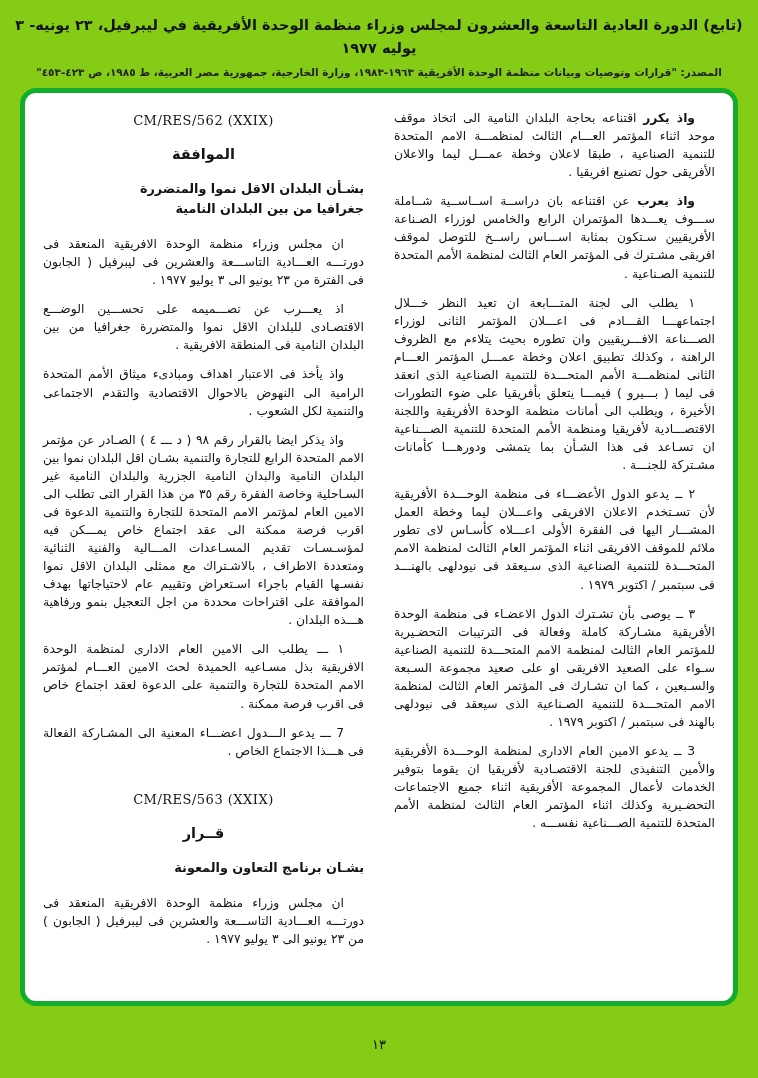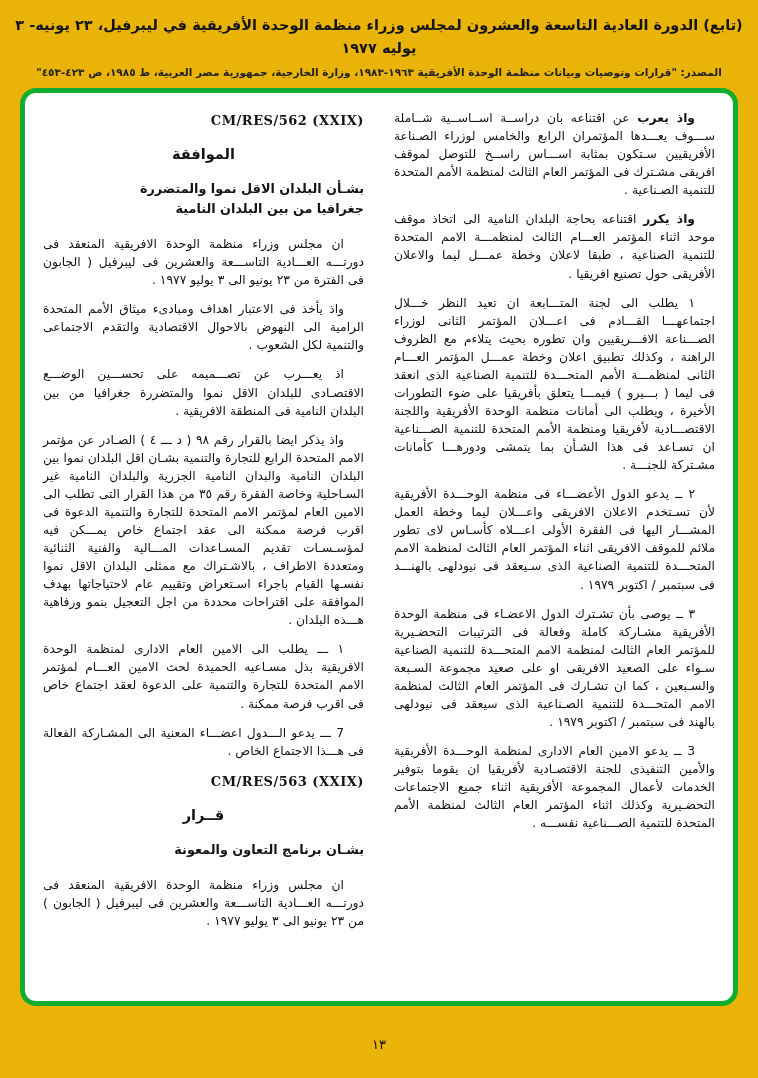--- a/index.html
+++ b/index.html
@@ -1,19 +1,19 @@
 <!DOCTYPE html>
 <html lang="ar"><head>
 <meta charset="utf-8">
 <style>
   html,body{margin:0;padding:0;background:#e9e9e9;}
   .page{
     position:relative;
     width:758px;height:1078px;
-    background:#eab308;
+    background:#84cc16;
     font-family:"DejaVu Sans",sans-serif;
     color:#141414;
     overflow:hidden;
   }
   
   .header{
     position:absolute;top:14px;left:0;right:0;
     text-align:center;direction:rtl;
   }
   .header-line1{
@@ -44,28 +44,28 @@
     text-align:justify;
   }
   .par{
     margin:0 0 11px 0;
     text-indent:20px;
   }
   .par b{font-weight:bold;}
   
   .docref{
     direction:ltr;
-    text-align:right;
+    text-align:center;
     font-family:"DejaVu Serif",serif;
-    font-weight:bold;
+    font-weight:normal;
     font-size:13px;
     letter-spacing:.5px;
     margin:2px 0 14px 0;
   }
-  .docref2{margin-top:12px;}
+  .docref2{margin-top:30px;}
   .res-title{
     text-align:center;font-weight:bold;font-size:14.5px;
     margin:4px 0 14px 0;letter-spacing:1px;
   }
   .res-sub{
     text-align:right;font-weight:bold;font-size:12.8px;
     line-height:1.55;margin:0 0 16px 0;
   }
   
   .page-number{
@@ -80,40 +80,40 @@
 
   <div class="header">
     <div class="header-line1">(تابع) الدورة العادية التاسعة والعشرون لمجلس وزراء منظمة الوحدة الأفريقية في ليبرفيل، ٢٣ يونيه- ٣ يوليه ١٩٧٧</div>
     <div class="header-line2">المصدر: "قرارات وتوصيات وبيانات منظمة الوحدة الأفريقية ١٩٦٣-١٩٨٣، وزارة الخارجية، جمهورية مصر العربية، ط ١٩٨٥، ص ٤٢٣-٤٥٣"</div>
   </div>
 
   <div class="frame">
 
     <div class="col">
       <div>
+          <p class="par"><b>واذ يكرر</b> اقتناعه بحاجة البلدان النامية الى اتخاذ موقف موحد اثناء المؤتمر العـــام الثالث لمنظمـــة الامم المتحدة للتنمية الصناعية ، طبقا لاعلان وخطة عمـــل ليما والاعلان الأفريقى حول تصنيع افريقيا .</p>
           <p class="par"><b>واذ يعرب</b> عن اقتناعه بان دراســة اســاســية شــاملة ســـوف يعـــدها المؤتمران الرابع والخامس لوزراء الصـناعة الأفريقيين سـتكون بمثابة اســـاس راســخ للتوصل لموقف افريقى مشـترك فى المؤتمر العام الثالث لمنظمة الأمم المتحدة للتنمية الصـناعية .</p>
-          <p class="par"><b>واذ يكرر</b> اقتناعه بحاجة البلدان النامية الى اتخاذ موقف موحد اثناء المؤتمر العـــام الثالث لمنظمـــة الامم المتحدة للتنمية الصناعية ، طبقا لاعلان وخطة عمـــل ليما والاعلان الأفريقى حول تصنيع افريقيا .</p>
           <p class="par">١ يطلب الى لجنة المتـــابعة ان تعيد النظر خـــلال اجتماعهـــا القـــادم فى اعـــلان المؤتمر الثانى لوزراء الصـــناعة الافـــريقيين وان تطوره بحيث يتلاءم مع الظروف الراهنة ، وكذلك تطبيق اعلان وخطة عمـــل المؤتمر العـــام الثانى لمنظمـــة الأمم المتحـــدة للتنمية الصناعية الذى انعقد فى ليما ( بـــيرو ) فيمـــا يتعلق بأفريقيا على ضوء التطورات الأخيرة ، ويطلب الى أمانات منظمة الوحدة الأفريقية واللجنة الاقتصـــادية لأفريقيا ومنظمة الأمم المتحدة للتنمية الصـــناعية ان تسـاعد فى هذا الشـأن بما يتمشى ودورهـــا كأمانات مشـتركة للجنـــة .</p>
           <p class="par">٢ ــ يدعو الدول الأعضـــاء فى منظمة الوحـــدة الأفريقية لأن تسـتخدم الاعلان الافريقى واعـــلان ليما وخطة العمل المشـــار اليها فى الفقرة الأولى اعـــلاه كأسـاس لاى تطور ملائم للموقف الافريقى اثناء المؤتمر العام الثالث لمنظمة الامم المتحـــدة للتنمية الصناعية الذى سـيعقد فى نيودلهى بالهنـــد فى سبتمبر / اكتوبر ١٩٧٩ .</p>
           <p class="par">٣ ــ يوصى بأن تشـترك الدول الاعضـاء فى منظمة الوحدة الأفريقية مشـاركة كاملة وفعالة فى الترتيبات التحضـيرية للمؤتمر العام الثالث لمنظمة الامم المتحـــدة للتنمية الصناعية سـواء على الصعيد الافريقى او على صعيد مجموعة السـبعة والسـبعين ، كما ان تشـارك فى المؤتمر العام الثالث لمنظمة الامم المتحـــدة للتنمية الصـناعية الذى سيعقد فى نيودلهى بالهند فى سبتمبر / اكتوبر ١٩٧٩ .</p>
           <p class="par">3 ــ يدعو الامين العام الادارى لمنظمة الوحـــدة الأفريقية والأمين التنفيذى للجنة الاقتصـادية لأفريقيا ان يقوما بتوفير الخدمات لأعمال المجموعة الأفريقية اثناء جميع الاجتماعات التحضـيرية وكذلك اثناء المؤتمر العام الثالث لمنظمة الأمم المتحدة للتنمية الصـــناعية نفســـه .</p>
         </div>
     </div>
 
     <div class="col">
       <div class="docref">CM/RES/562 (XXIX)</div>
       <div class="res-title">الموافقة</div>
       <div class="res-sub">
         <span>بشـأن البلدان الاقل نموا والمتضررة</span><br>
         <span>جغرافيا من بين البلدان النامية</span>
       </div>
       <div>
           <p class="par">ان مجلس وزراء منظمة الوحدة الافريقية المنعقد فى دورتـــه العـــادية التاســـعة والعشرين فى ليبرفيل ( الجابون فى الفترة من ٢٣ يونيو الى ٣ يوليو ١٩٧٧ .</p>
+          <p class="par">اذ يعـــرب عن تصـــميمه على تحســـين الوضـــع الاقتصـادى للبلدان الاقل نموا والمتضررة جغرافيا من بين البلدان النامية فى المنطقة الافريقية .</p>
           <p class="par">واذ يأخذ فى الاعتبار اهداف ومبادىء ميثاق الأمم المتحدة الرامية الى النهوض بالاحوال الاقتصادية والتقدم الاجتماعى والتنمية لكل الشعوب .</p>
-          <p class="par">اذ يعـــرب عن تصـــميمه على تحســـين الوضـــع الاقتصـادى للبلدان الاقل نموا والمتضررة جغرافيا من بين البلدان النامية فى المنطقة الافريقية .</p>
           <p class="par">واذ يذكر ايضا بالقرار رقم ٩٨ ( د ـــ ٤ ) الصـادر عن مؤتمر الامم المتحدة الرابع للتجارة والتنمية بشـان اقل البلدان نموا بين البلدان النامية والبدان النامية الجزرية والبلدان النامية غير السـاحلية وخاصة الفقرة رقم ٣٥ من هذا القرار التى تطلب الى الامين العام لمؤتمر الامم المتحدة للتجارة والتنمية الدعوة فى اقرب فرصة ممكنة الى عقد اجتماع خاص يمـــكن فيه لمؤسـسـات تقديم المسـاعدات المـــالية والفنية الثنائية ومتعددة الاطراف ، بالاشـتراك مع ممثلى البلدان الاقل نموا نفسـها القيام باجراء اسـتعراض وتقييم عام لاحتياجاتها بهدف الموافقة على اقتراحات محددة من اجل التعجيل بنمو ورفاهية هـــذه البلدان .</p>
           <p class="par">١ ـــ يطلب الى الامين العام الادارى لمنظمة الوحدة الافريقية بذل مسـاعيه الحميدة لحث الامين العـــام لمؤتمر الامم المتحدة للتجارة والتنمية على الدعوة لعقد اجتماع خاص فى اقرب فرصة ممكنة .</p>
           <p class="par">7 ـــ يدعو الـــدول اعضـــاء المعنية الى المشـاركة الفعالة فى هـــذا الاجتماع الخاص .</p>
         </div>
 
       <div class="docref docref2">CM/RES/563 (XXIX)</div>
       <div class="res-title">قــرار</div>
       <div class="res-sub">بشـان برنامج التعاون والمعونة</div>
       <div>
           <p class="par">ان مجلس وزراء منظمة الوحدة الافريقية المنعقد فى دورتـــه العـــادية التاســـعة والعشرين فى ليبرفيل ( الجابون ) من ٢٣ يونيو الى ٣ يوليو ١٩٧٧ .</p>

